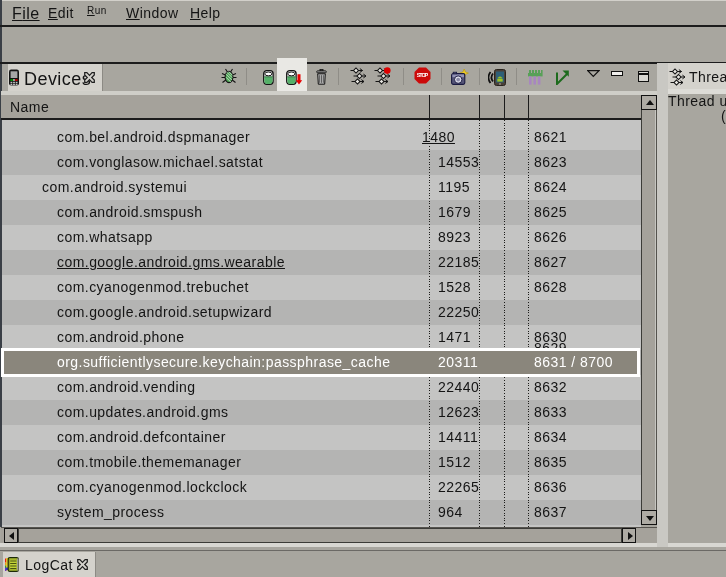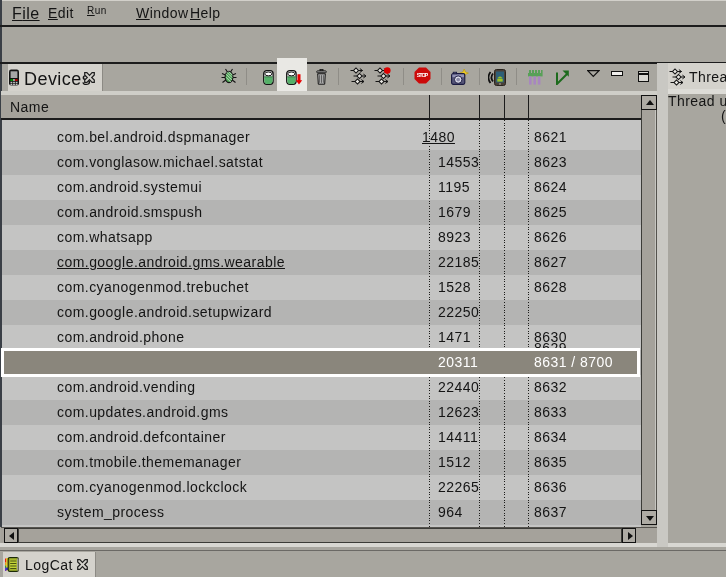--- a/index.html
+++ b/index.html
@@ -14,21 +14,21 @@
 <div id="app">
 
   <div class="abs" style="left:0;top:0;width:726px;height:1px;background:#d2d0ca;"></div>
 
   <div class="abs" style="left:0;top:0;width:2px;height:527px;background:#3a3f46;"></div>
 
   <div class="abs" style="left:0;top:25px;width:726px;height:2px;background:#1c1c1c;"></div>
   <div class="txt" style="left:12px;top:5px;font-size:16px;text-decoration:underline;"><u>F</u>ile</div>
   <div class="txt" style="left:48px;top:5px;font-size:14px;"><u>E</u>dit</div>
   <div class="txt" style="left:87px;top:5px;font-size:10px;"><u>R</u>un</div>
-  <div class="txt" style="left:136px;top:5px;font-size:14px;"><u>W</u>indow</div>
+  <div class="txt" style="left:126px;top:5px;font-size:14px;"><u>W</u>indow</div>
   <div class="txt" style="left:190px;top:5px;font-size:14px;"><u>H</u>elp</div>
 
   <div class="abs" style="left:0;top:62px;width:726px;height:2px;background:#1c1c1c;"></div>
 
   <div class="abs" id="devtab" style="left:8px;top:64px;width:95px;height:27px;background:#d4d2cc;border-right:1px solid #8c8a84;"></div>
 
   <div class="abs" style="left:1px;top:91px;width:657px;height:4px;background:#cfcec8;"></div>
 
   <div class="abs" style="left:277px;top:58px;width:30px;height:33px;background:#e9e8e4;"></div>
 
@@ -195,21 +195,21 @@
   <div class="abs dot" style="left:504px;top:120px;width:1px;height:407px;"></div>
   <div class="abs dot" style="left:528px;top:120px;width:1px;height:407px;"></div>
 
   <div id="rows">
       <div class="txt" style="left:57px;top:129px;">com.bel.android.dspmanager</div>
   <div class="txt" style="left:422px;top:129px;text-decoration:underline;">1480</div>
   <div class="txt" style="left:534px;top:129px;">8621</div>
       <div class="txt" style="left:57px;top:154px;">com.vonglasow.michael.satstat</div>
   <div class="txt" style="left:438px;top:154px;">14553</div>
   <div class="txt" style="left:534px;top:154px;">8623</div>
-      <div class="txt" style="left:57px;top:179px;">com.android.systemui</div>
+      <div class="txt" style="left:42px;top:179px;">com.android.systemui</div>
   <div class="txt" style="left:438px;top:179px;">1195</div>
   <div class="txt" style="left:534px;top:179px;">8624</div>
       <div class="txt" style="left:57px;top:204px;">com.android.smspush</div>
   <div class="txt" style="left:438px;top:204px;">1679</div>
   <div class="txt" style="left:534px;top:204px;">8625</div>
       <div class="txt" style="left:57px;top:229px;">com.whatsapp</div>
   <div class="txt" style="left:438px;top:229px;">8923</div>
   <div class="txt" style="left:534px;top:229px;">8626</div>
       <div class="txt" style="left:57px;top:254px;text-decoration:underline;">com.google.android.gms.wearable</div>
   <div class="txt" style="left:438px;top:254px;">22185</div>
@@ -238,20 +238,21 @@
       <div class="txt" style="left:57px;top:479px;">com.cyanogenmod.lockclock</div>
   <div class="txt" style="left:438px;top:479px;">22265</div>
   <div class="txt" style="left:534px;top:479px;">8636</div>
       <div class="txt" style="left:57px;top:504px;">system_process</div>
   <div class="txt" style="left:438px;top:504px;">964</div>
   <div class="txt" style="left:534px;top:504px;">8637</div>
     </div>
 
   <div class="abs" style="left:1px;top:348px;width:639px;height:29px;background:#ffffff;"></div>
   <div class="abs" style="left:4px;top:351px;width:633px;height:23px;background:#8a867c;"></div>
+  <div class="txt selt" style="left:57px;top:354px;color:#fff;">org.sufficientlysecure.keychain:passphrase_cache</div>
   <div class="txt selt" style="left:438px;top:354px;color:#fff;">20311</div>
   <div class="txt selt" style="left:534px;top:354px;color:#fff;">8631 / 8700</div>
 
   <div class="abs" style="left:641px;top:95px;width:16px;height:430px;background:#a5a29b;border-left:1px solid #3c3c38;"></div>
   <div class="abs" style="left:655px;top:95px;width:1px;height:430px;background:#c6c5c0;"></div>
   <div class="abs" style="left:656px;top:95px;width:1px;height:430px;background:#55534e;"></div>
 
   <div class="abs sbtn" style="left:641px;top:95px;width:16px;height:15px;">
       <svg width="16" height="15">
         <polygon points="4,9 12,9 8,4" fill="#111"></polygon>

